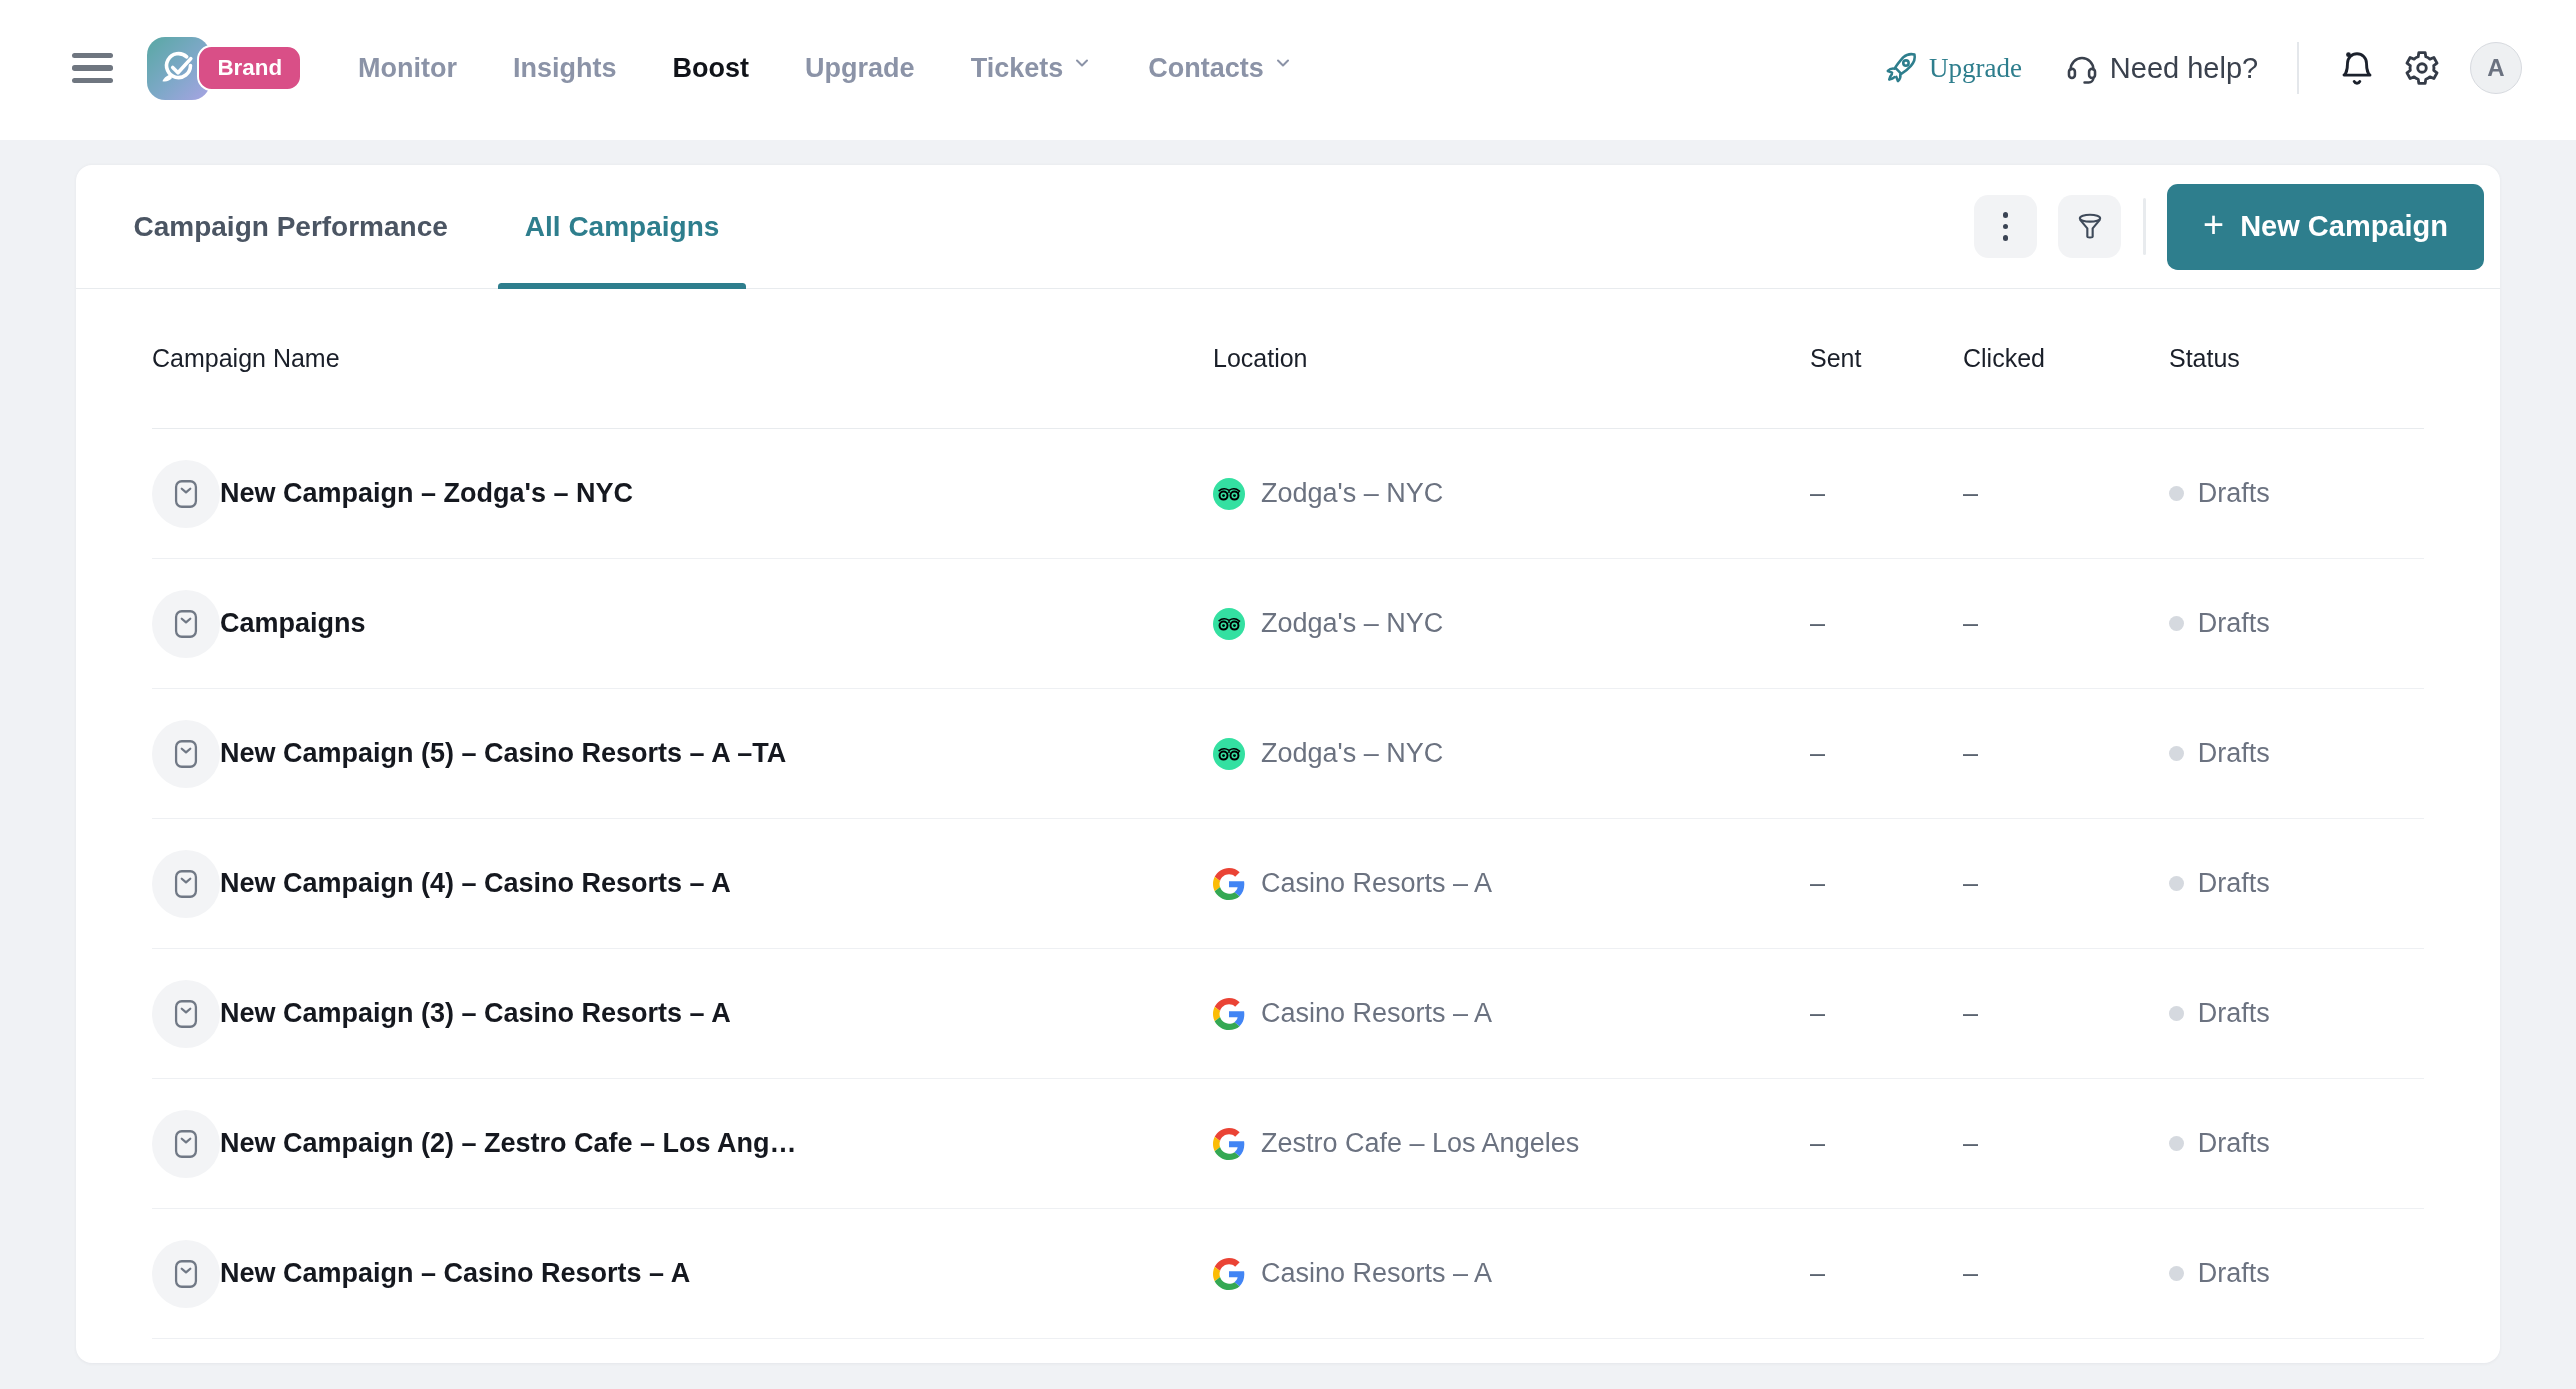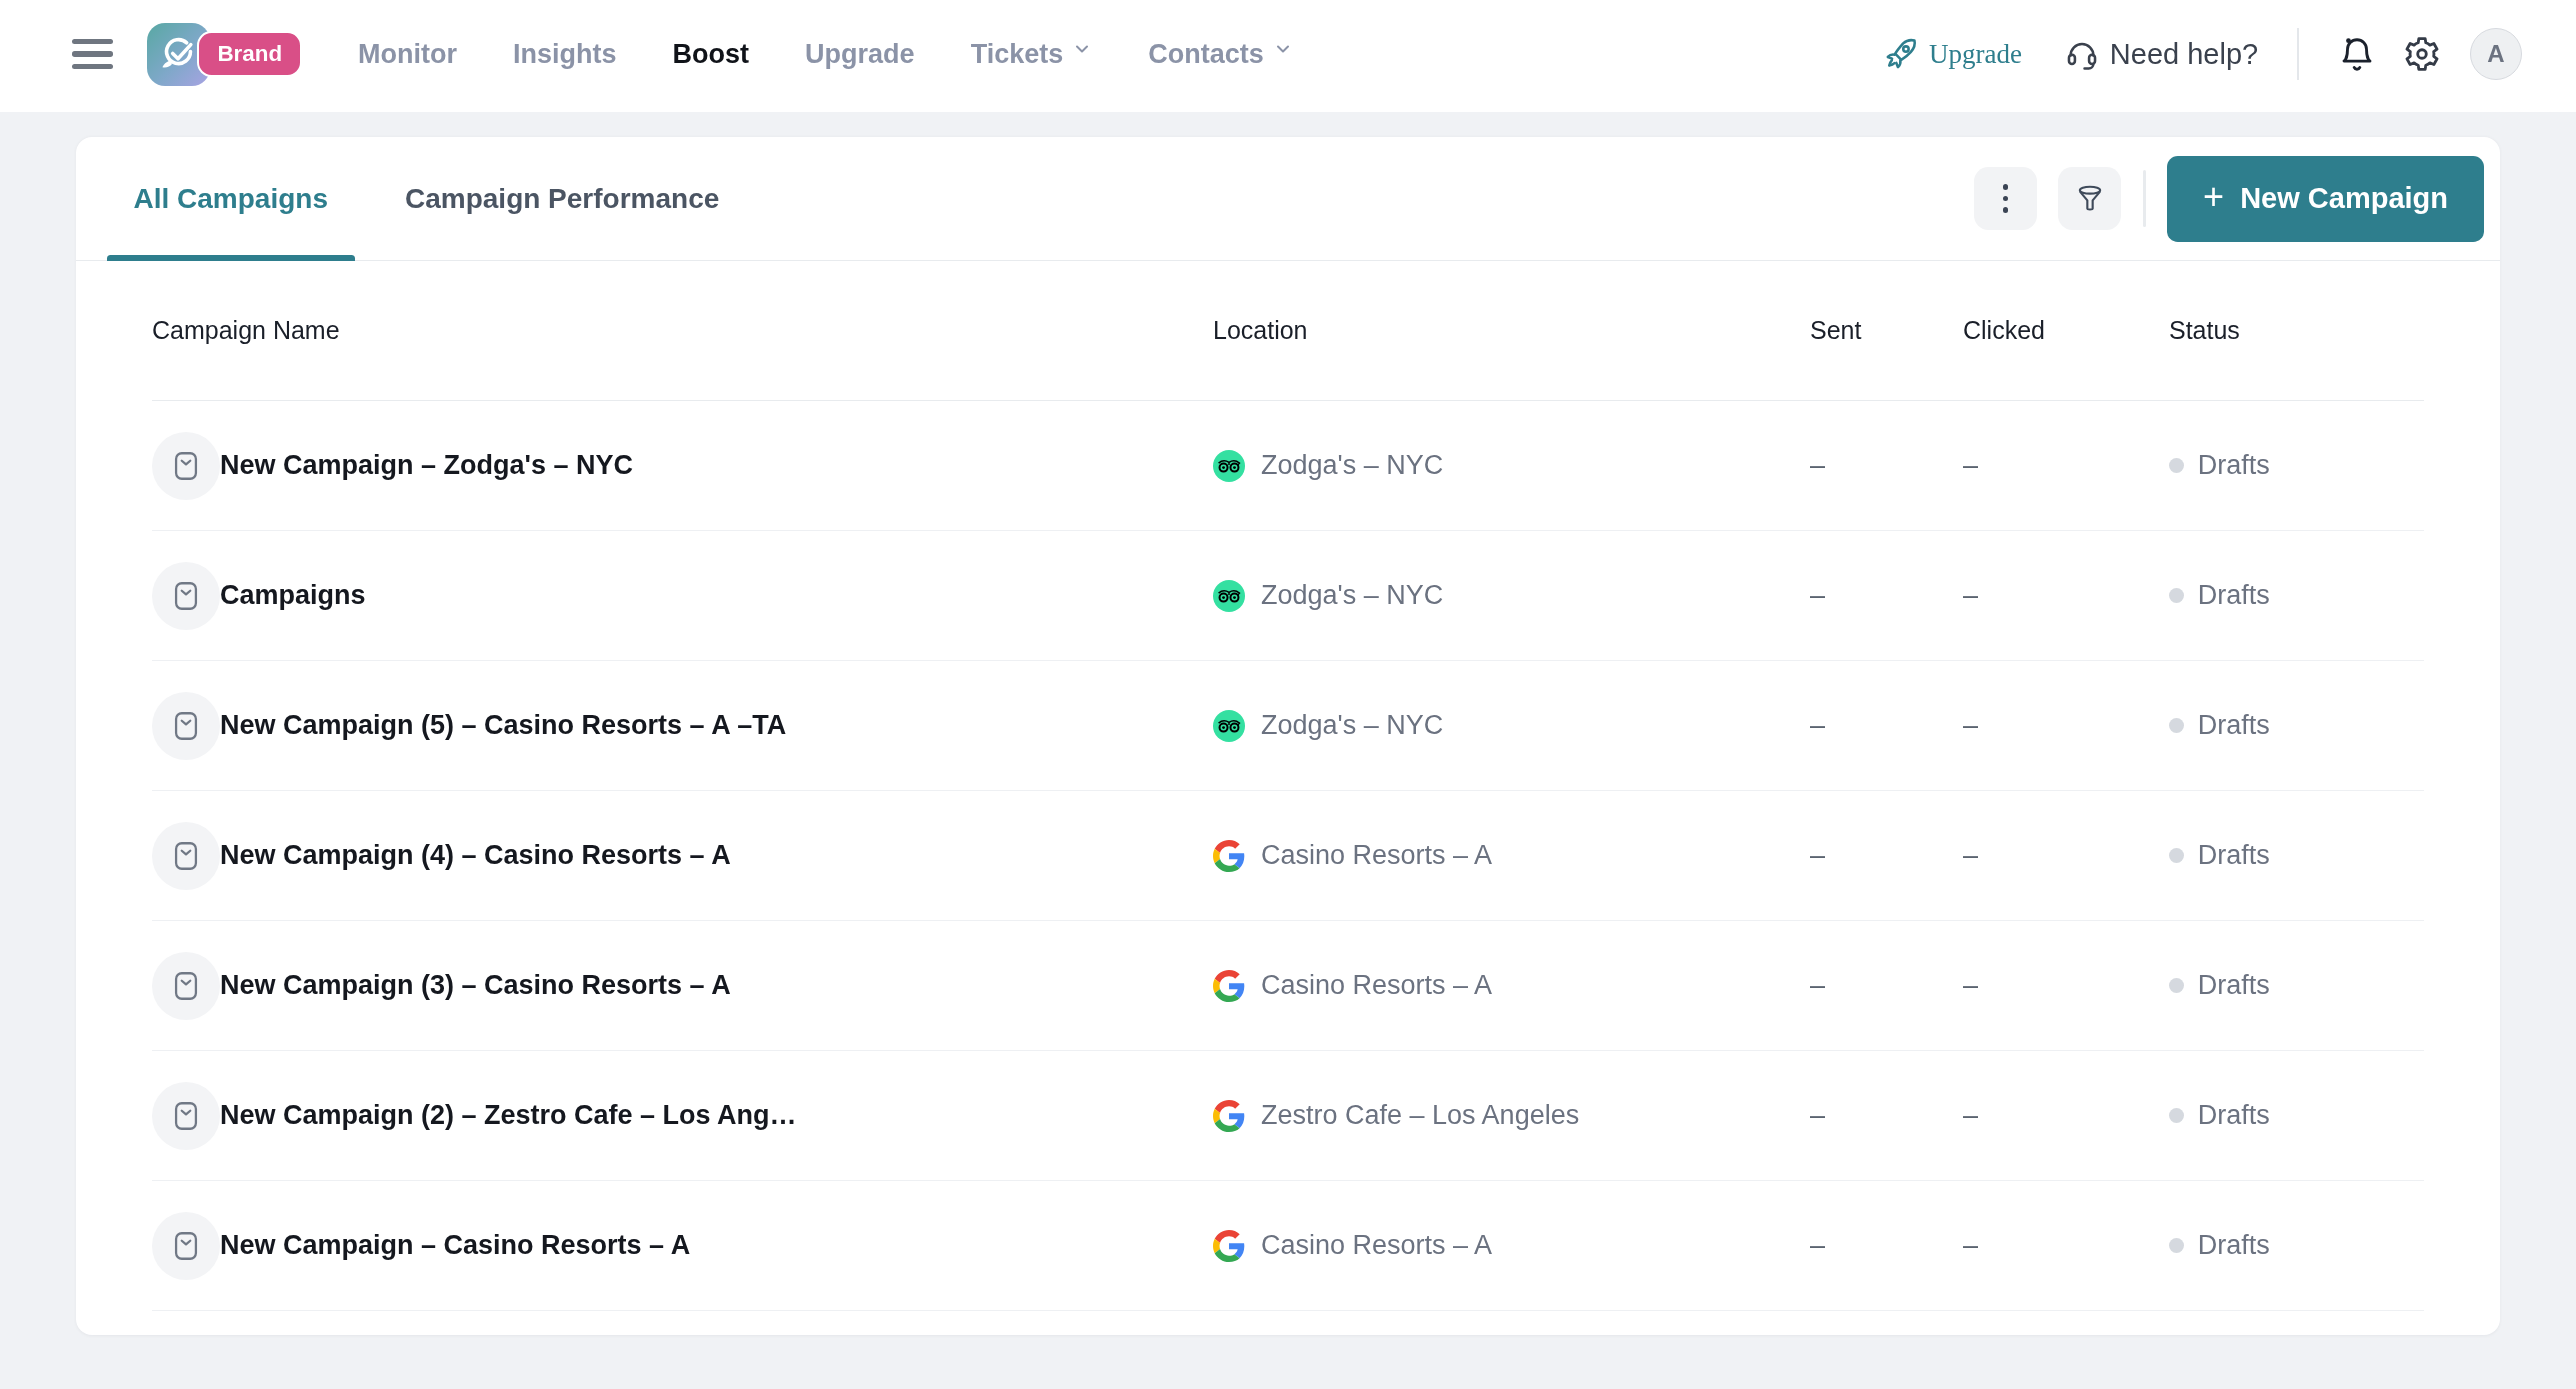--- a/index.html
+++ b/index.html
@@ -17,21 +17,21 @@
   *{margin:0;padding:0;box-sizing:border-box;}
   html,body{width:2576px;height:1389px;}
   body{
     background:var(--bg);
     font-family:"Liberation Sans", sans-serif;
     -webkit-font-smoothing:antialiased;
     overflow:hidden;
   }
   
   .topnav{
-    height:112px;background:#ffffff;
+    height:140px;background:#ffffff;
     display:flex;align-items:center;justify-content:space-between;
     padding:0 54px 4px 72px;
   }
   .nav-left{display:flex;align-items:center;}
   .hamburger{width:41px;height:30.5px;display:flex;flex-direction:column;justify-content:space-between;background:none;border:none;cursor:pointer;}
   .hamburger span{display:block;height:5.4px;border-radius:2.7px;background:#6f7680;}
   .logo-wrap{display:flex;align-items:center;margin-left:34px;position:relative;}
   .logo{
     width:63px;height:63px;border-radius:18px;
     background:linear-gradient(135deg,#58a8a3 0%,#7fa8c9 55%,#a8a3e3 100%);
@@ -215,25 +215,25 @@
       <span>A</span>
     </div>
   </div>
 </header>
 
 <main class="content">
   <section class="card">
 
     <div class="card-head">
       <div class="tabs">
+        <button class="tab">
+          <span>Campaign Performance</span>
+        </button>
         <button class="tab active">
           <span>All Campaigns</span>
-        </button>
-        <button class="tab">
-          <span>Campaign Performance</span>
         </button>
       </div>
       <div class="head-actions">
         <button class="sq-btn">
           <span class="kebab">
               <i></i>
               <i></i>
               <i></i>
             </span>
         </button>

